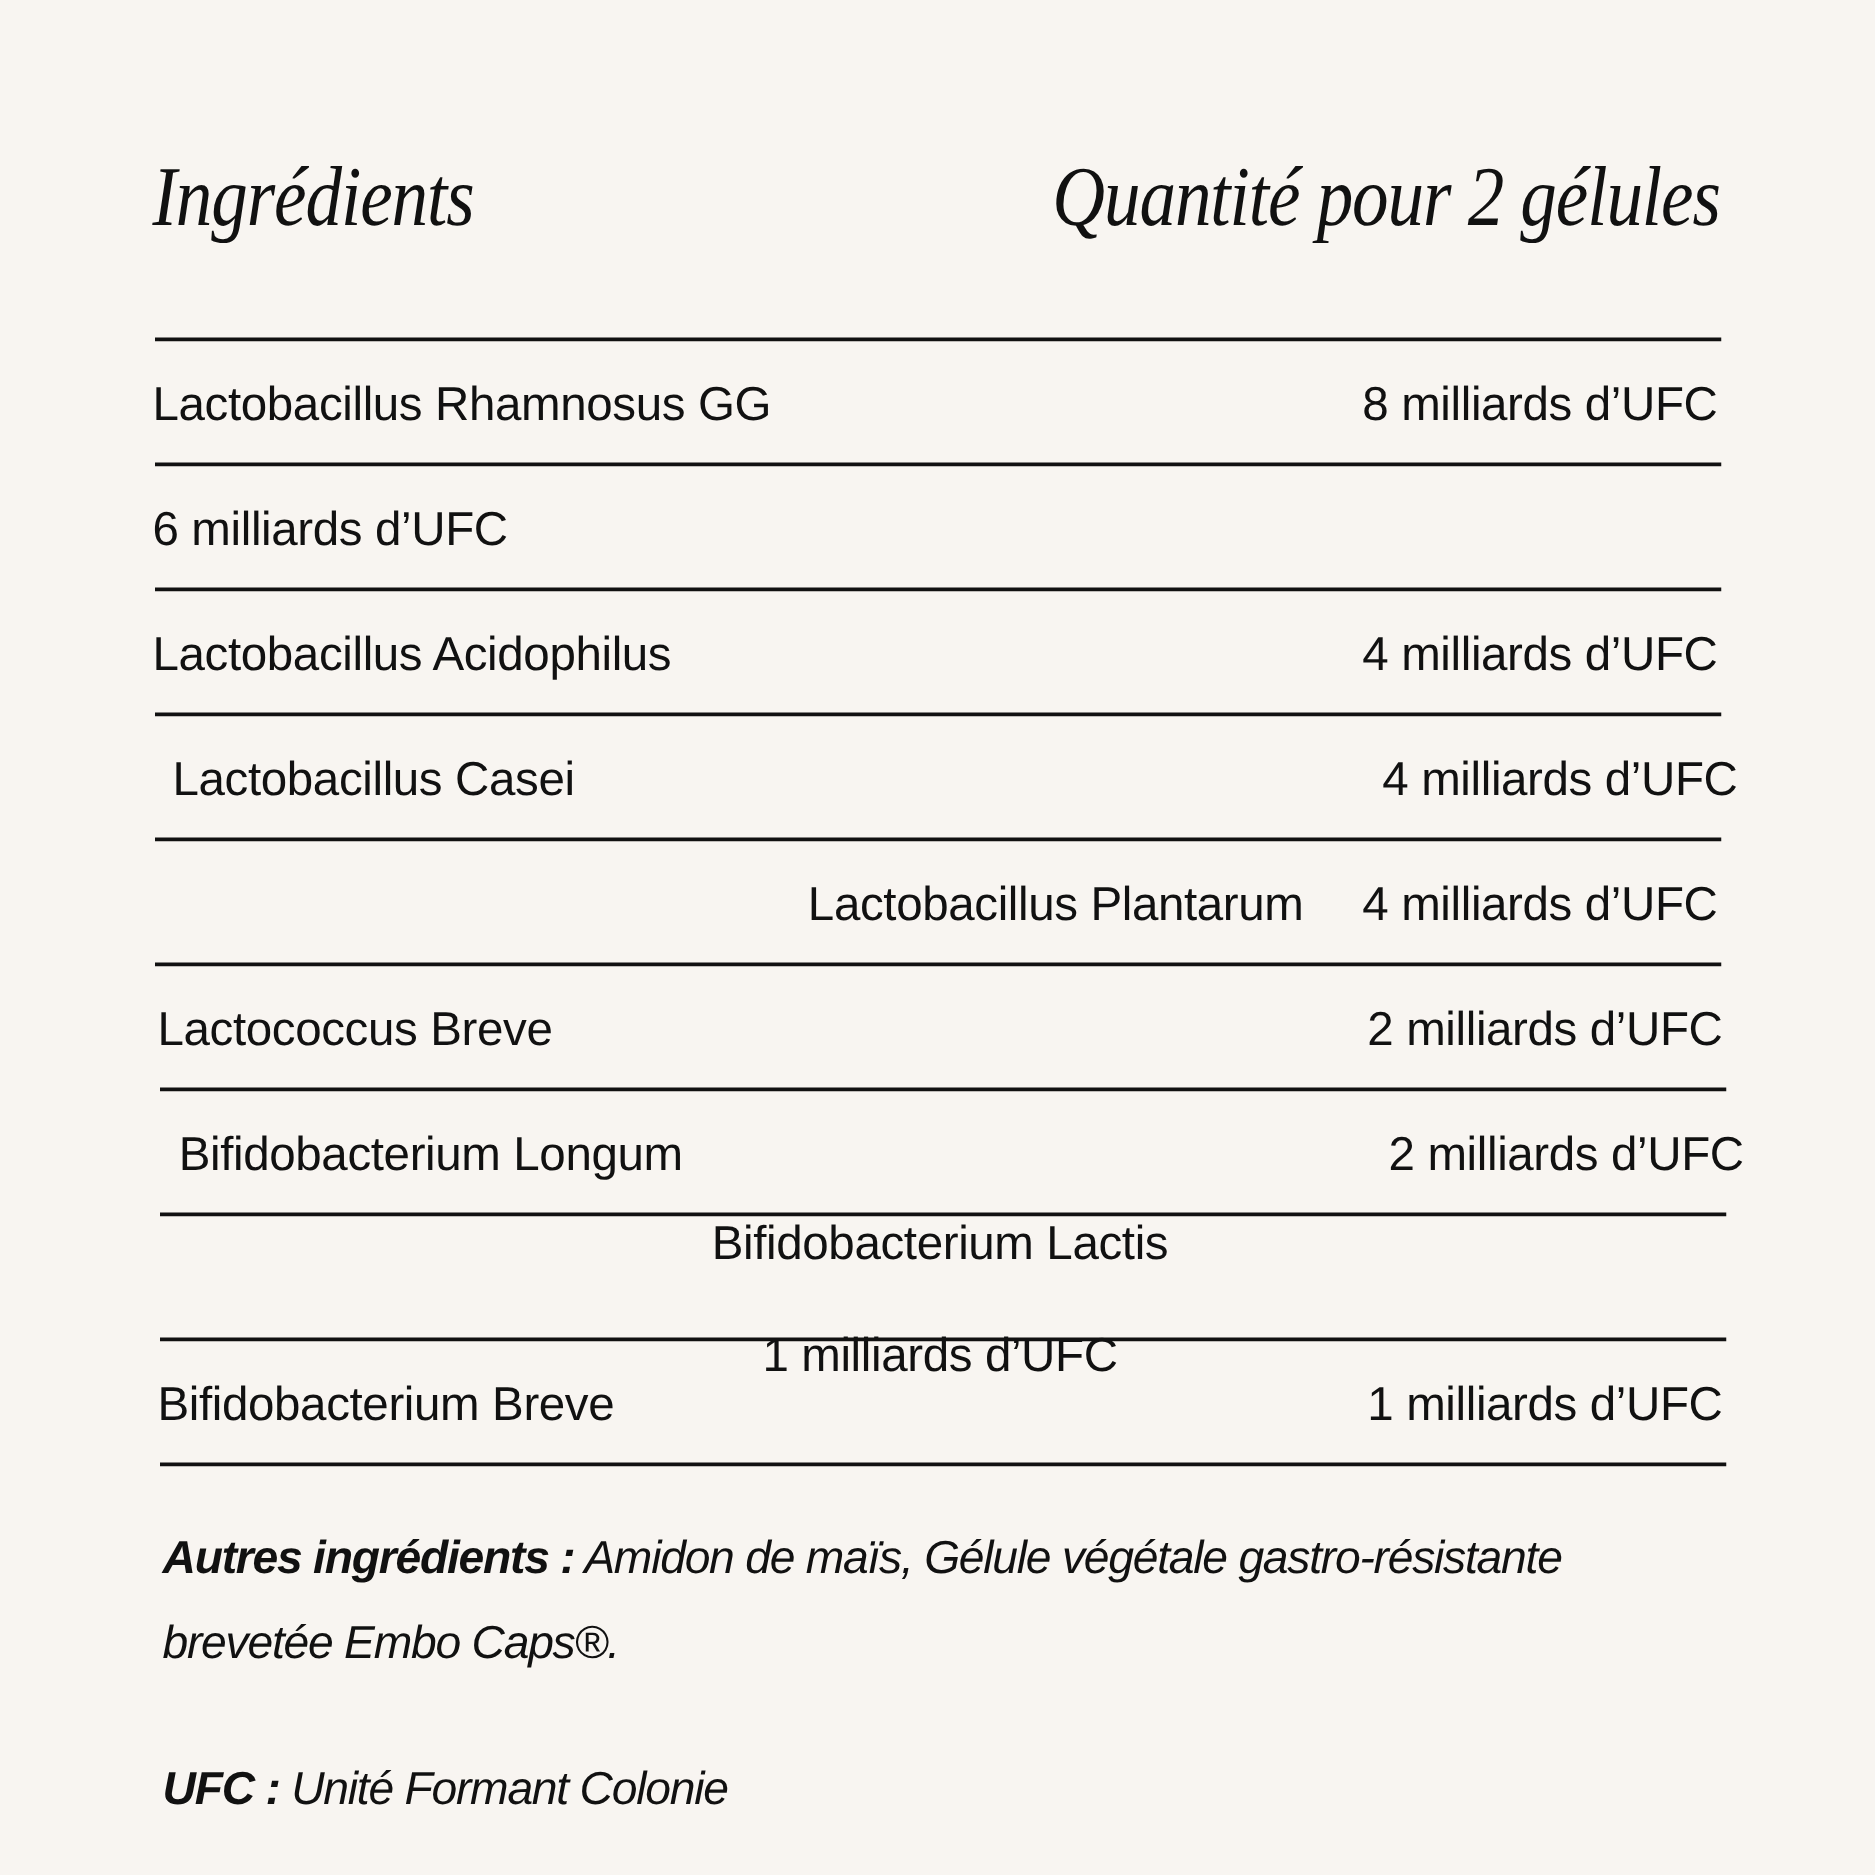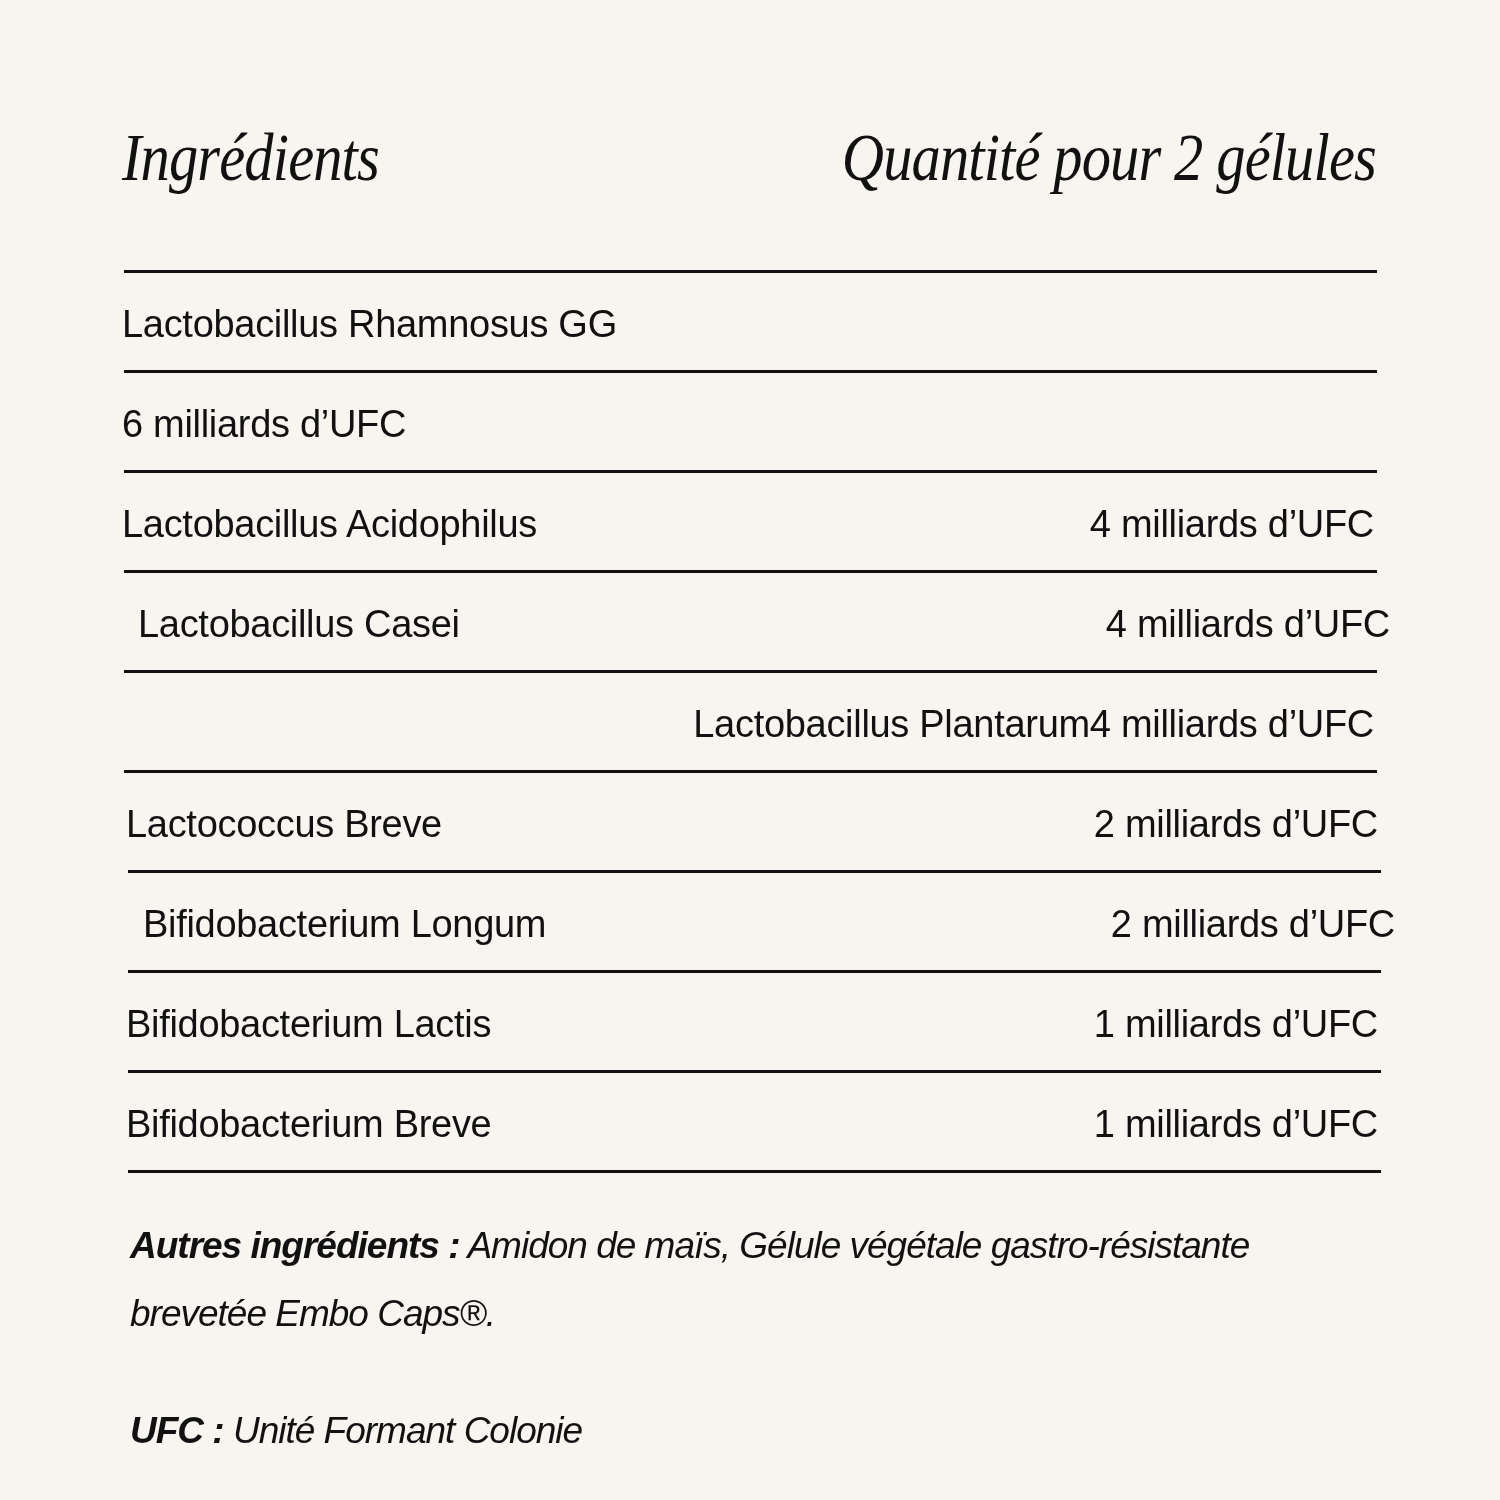--- a/index.html
+++ b/index.html
@@ -22,20 +22,21 @@
       transform-origin: left top;
       width: 1458px;
     }
     .line {
       position: absolute; height: 3px; background: #111;
     }
     .row {
       position: absolute; height: 100px;
       display: flex; justify-content: space-between; align-items: center;
       font-size: 38px;
+      gap: 47px;
     }
     .row span { display: block; letter-spacing: -0.3px; }
     .notes {
       position: absolute; left: 130px; top: 1212px; width: 1220px;
       font-size: 37px; font-style: italic; line-height: 68px;
       letter-spacing: -1px;
     }
     .notes b { font-weight: bold; }
     .note2 { margin-top: 49px; }
   </style>
@@ -44,20 +45,21 @@
 
 <div class="header">
   <span>Ingrédients</span>
   <span>Quantité pour 2 gélules</span>
 </div>
 
 <div class="line" style="top:270px;left:124px;width:1253px;"></div>
 
 <div class="row" style="top:274px;left:122px;width:1252px;">
   <span>Lactobacillus Rhamnosus GG</span>
+  <span>8 milliards d’UFC</span>
 </div>
 <div class="line" style="top:370px;left:124px;width:1253px;"></div>
 
 <div class="row" style="top:374px;left:122px;width:1252px;">
   <span>6 milliards d’UFC</span>
 </div>
 <div class="line" style="top:470px;left:124px;width:1253px;"></div>
 
 <div class="row" style="top:474px;left:122px;width:1252px;align-items:center;">
   <span>Lactobacillus Acidophilus</span>
@@ -82,21 +84,21 @@
   <span>2 milliards d’UFC</span>
 </div>
 <div class="line" style="top:870px;left:128px;width:1253px;"></div>
 
 <div class="row" style="top:874px;left:126px;width:1252px;margin-left:17px;">
   <span>Bifidobacterium Longum</span>
   <span>2 milliards d’UFC</span>
 </div>
 <div class="line" style="top:970px;left:128px;width:1253px;"></div>
 
-<div class="row" style="top:974px;left:126px;width:1252px;">
+<div class="row" style="top:974px;left:126px;width:1252px;flex-direction:column;">
   <span>Bifidobacterium Lactis</span>
   <span>1 milliards d’UFC</span>
 </div>
 <div class="line" style="top:1070px;left:128px;width:1253px;"></div>
 
 <div class="row" style="top:1074px;left:126px;width:1252px;">
   <span>Bifidobacterium Breve</span>
   <span>1 milliards d’UFC</span>
 </div>
 <div class="line" style="top:1170px;left:128px;width:1253px;"></div>

